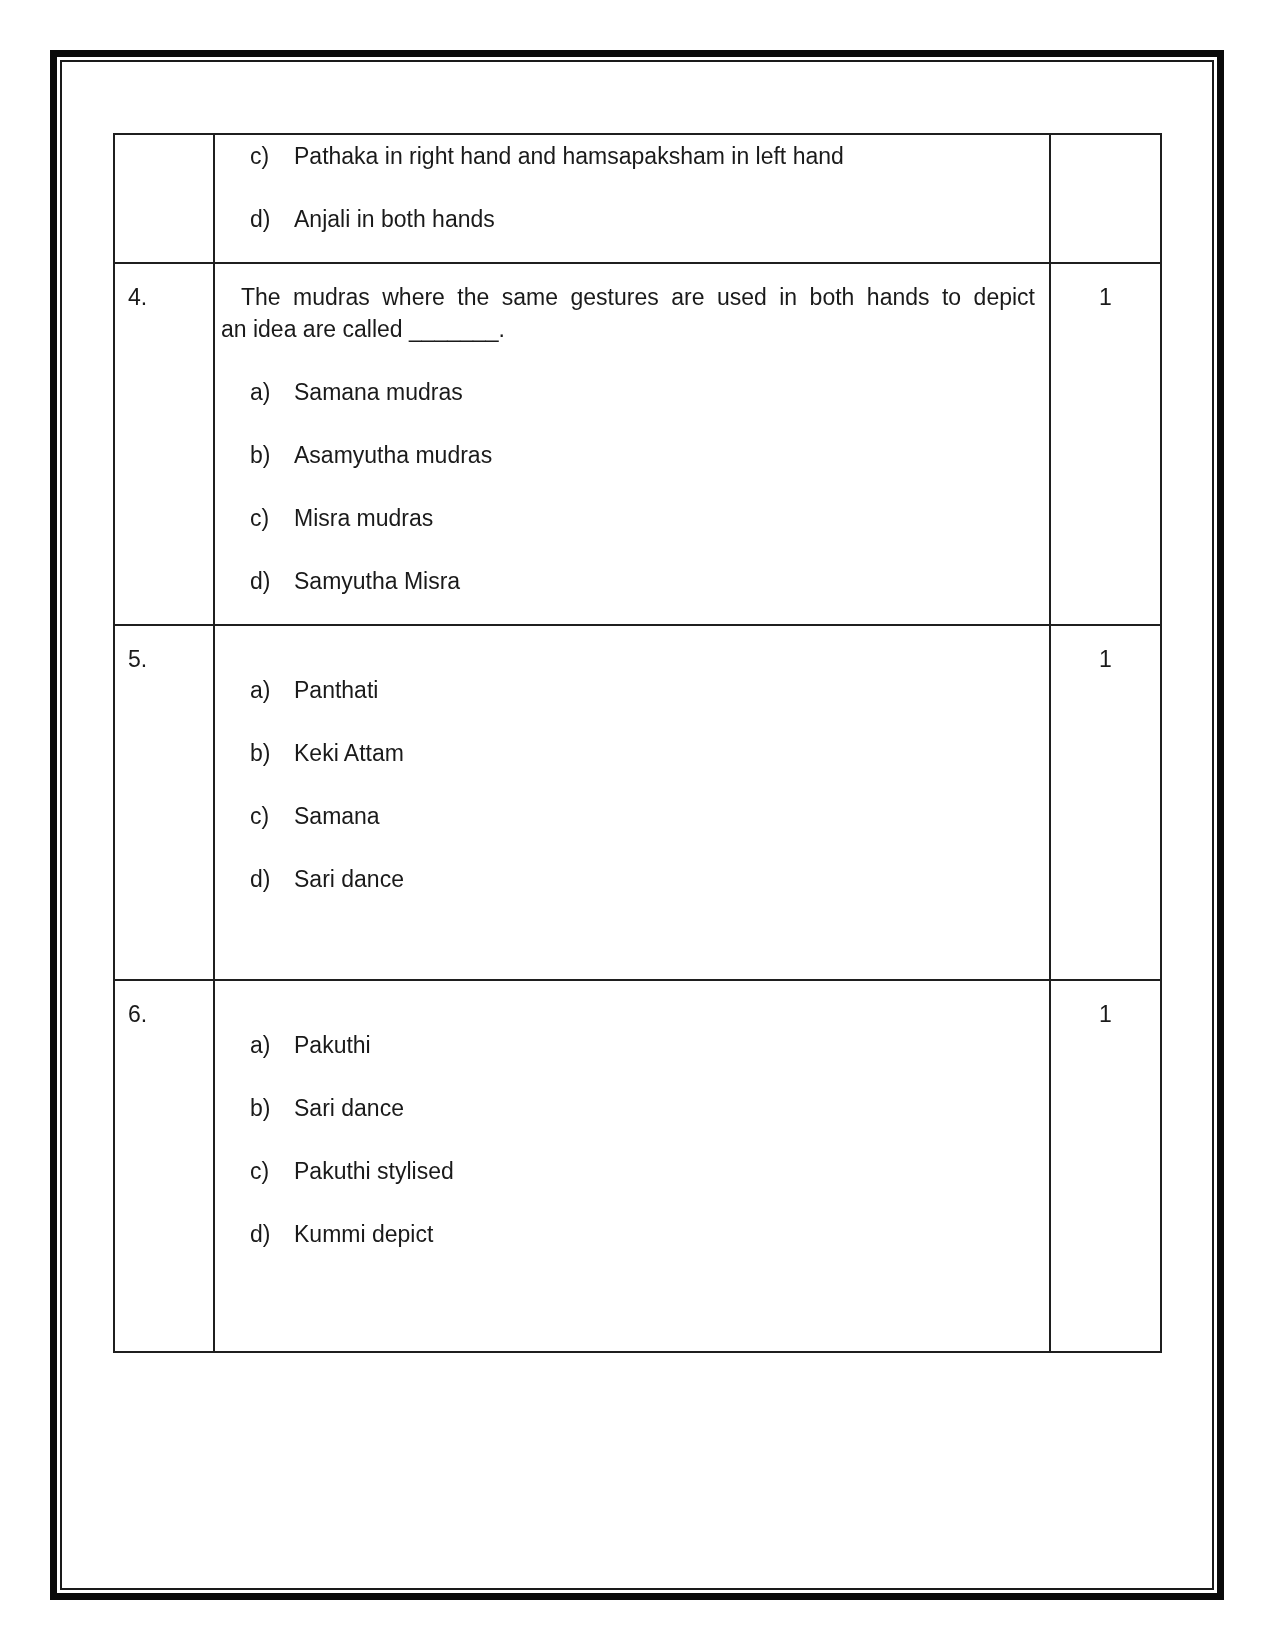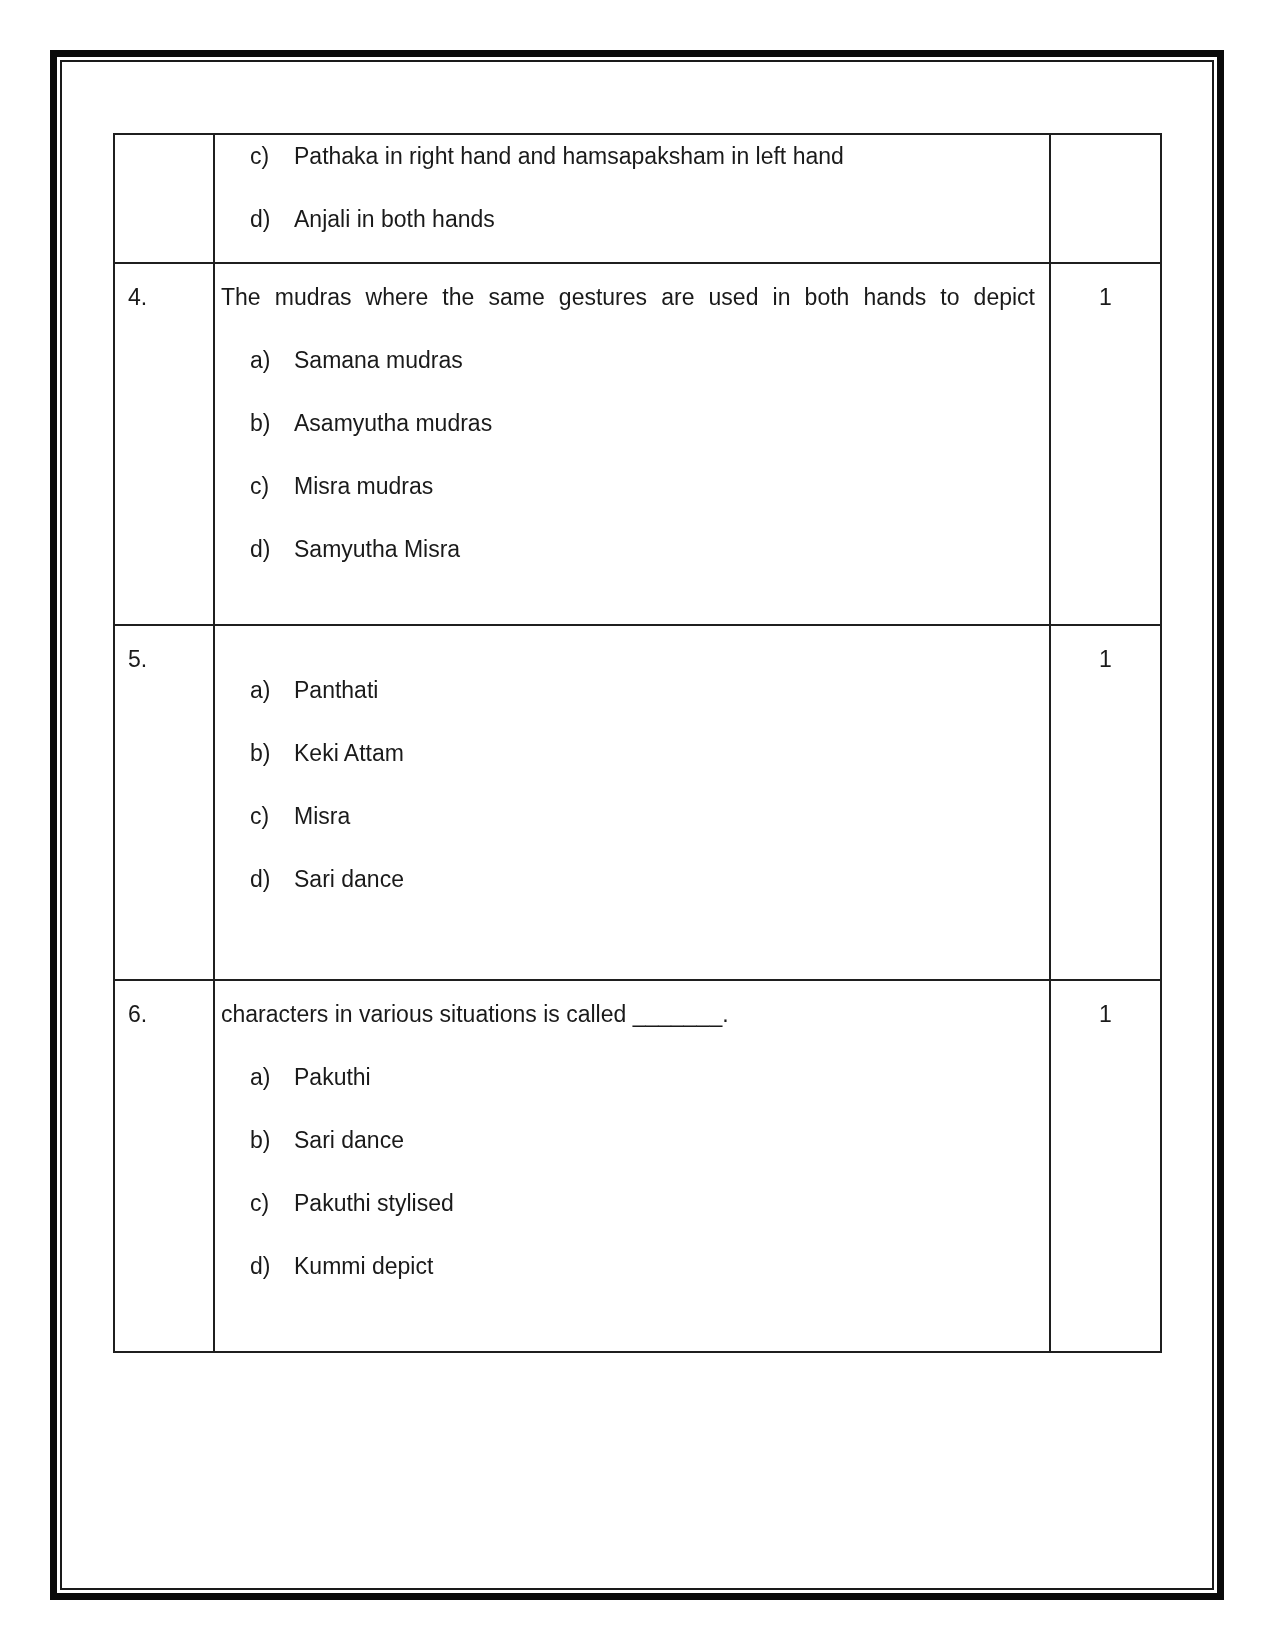--- a/index.html
+++ b/index.html
@@ -51,20 +51,21 @@
   }
   .cell-marks {
     border-left: 2px solid #1f1f1f;
     padding-top: 17px;
     text-align: center;
   }
   .q-line1 {
     text-align: justify;
     text-align-last: justify;
     white-space: normal;
+    margin-left: 20px;
   }
   .q-line2 { text-align: left; }
   .options { margin-left: 29px; }
   .option { margin-top: 31px; display: flex; }
   .r0 .cell-question { padding-top: 5px; }
   .r0 .option:first-child { margin-top: 0; }
   .option-label {
     display: inline-block;
     width: 44px;
     flex: 0 0 44px;
@@ -94,20 +95,21 @@
         </div>
       </div>
     </div>
     <div class="cell-marks"></div>
   </div>
 
   <div class="q-row r1">
     <div class="cell-num">4.</div>
     <div class="cell-question">
       <div class="q-line1">The mudras where the same gestures are used in both hands to depict</div>
+      <div class="q-line2">an idea are called _______.</div>
       <div class="options">
         <div class="option">
           <span class="option-label">a)</span>
           <span class="option-text">Samana mudras</span>
         </div>
         <div class="option">
           <span class="option-label">b)</span>
           <span class="option-text">Asamyutha mudras</span>
         </div>
         <div class="option">
@@ -130,35 +132,34 @@
         <div class="option">
           <span class="option-label">a)</span>
           <span class="option-text">Panthati</span>
         </div>
         <div class="option">
           <span class="option-label">b)</span>
           <span class="option-text">Keki Attam</span>
         </div>
         <div class="option">
           <span class="option-label">c)</span>
-          <span class="option-text">Misra</span>
+          <span class="option-text">Samana</span>
         </div>
         <div class="option">
           <span class="option-label">d)</span>
           <span class="option-text">Sari dance</span>
         </div>
       </div>
     </div>
     <div class="cell-marks">1</div>
   </div>
 
   <div class="q-row r3">
     <div class="cell-num">6.</div>
     <div class="cell-question">
-      <div class="q-line2">characters in various situations is called _______.</div>
       <div class="options">
         <div class="option">
           <span class="option-label">a)</span>
           <span class="option-text">Pakuthi</span>
         </div>
         <div class="option">
           <span class="option-label">b)</span>
           <span class="option-text">Sari dance</span>
         </div>
         <div class="option">

